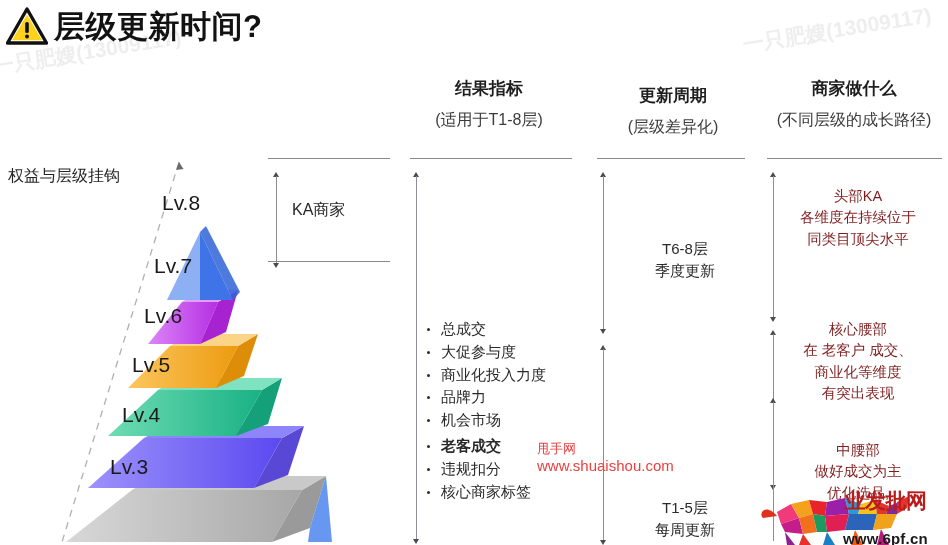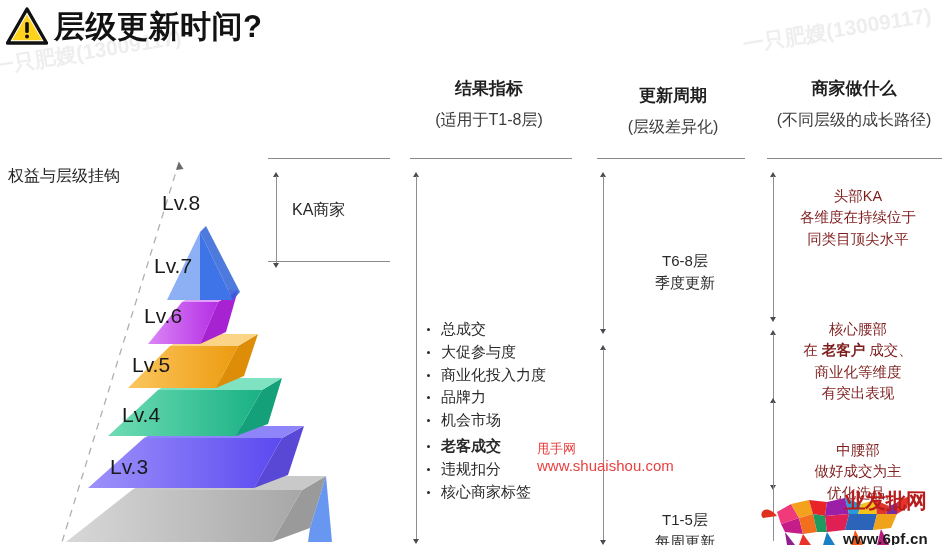--- a/index.html
+++ b/index.html
@@ -168,36 +168,35 @@
 
   
   .cycle-block {
     position: absolute;
     width: 140px;
     text-align: center;
     font-size: 15px;
     line-height: 1.45;
     color: #2a2a2a;
     z-index: 5;
-    margin-top: 12px;
   }
   #cycle-1 { left: 615px; top: 238px; }
   #cycle-2 { left: 615px; top: 497px; }
 
   
   .advice-block {
     position: absolute;
     width: 180px;
     text-align: center;
     font-size: 14.5px;
     line-height: 1.48;
     color: #7f1d1d;
     z-index: 5;
   }
-  .advice-block .bold-seg { font-weight: bold; }
+  .advice-block .bold-seg { font-weight: normal; }
   #advice-1 { left: 768px; top: 186px; }
   #advice-2 { left: 768px; top: 319px; }
   #advice-3 { left: 768px; top: 440px; }
 
   
   #benefit-label {
     position: absolute;
     left: 8px; top: 166px;
     font-size: 16px;
     color: #262626;

